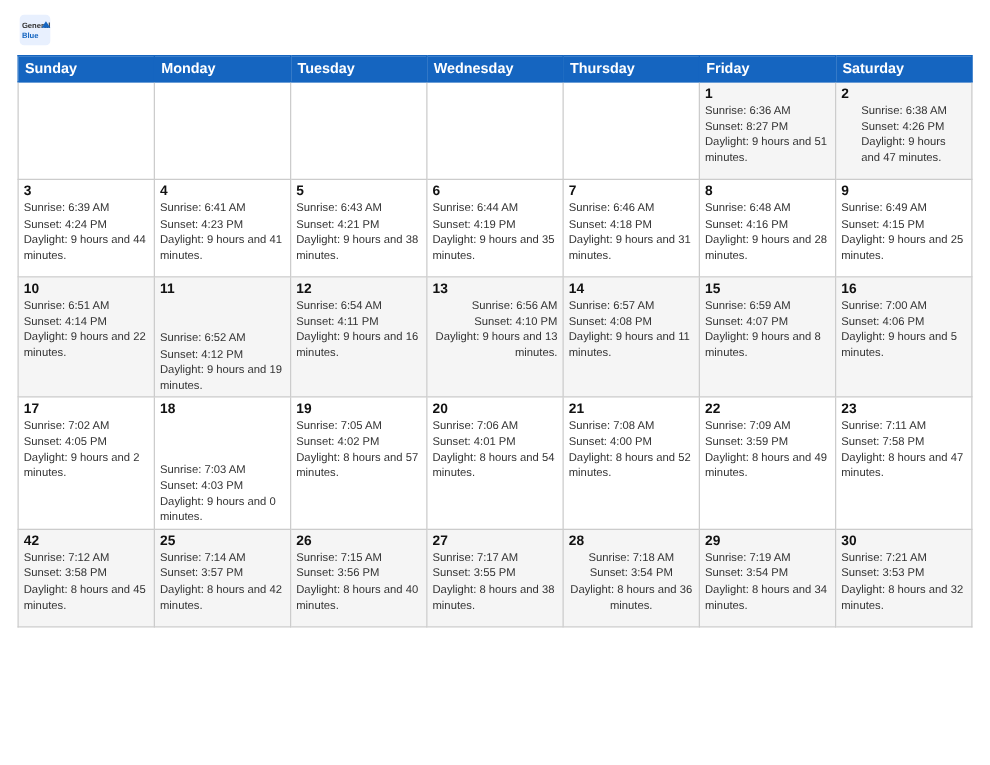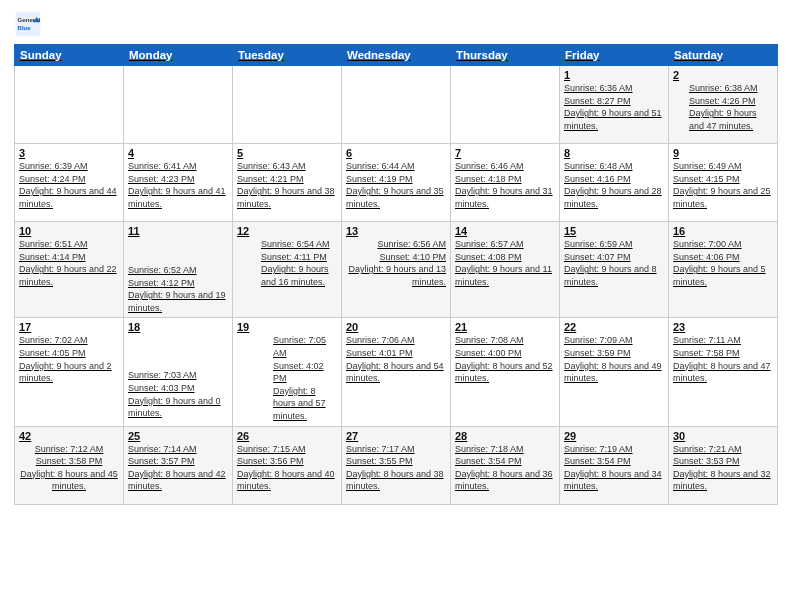--- a/index.html
+++ b/index.html
@@ -7,21 +7,20 @@
       font-family: Arial, sans-serif;
       background: #fff;
       width: 792px;
       height: 612px;
       overflow: hidden;
     }
     .page {
       width: 792px;
       height: 520px;
       padding: 10px 14px 10px 14px;
-      text-decoration: underline;
     }
     .header {
       display: flex;
       justify-content: space-between;
       align-items: flex-start;
       margin-bottom: 6px;
     }
     .logo {
       display: flex;
       align-items: center;
@@ -199,21 +198,21 @@
 Daylight: 9 hours and 22 minutes.</div>
           </td>
           <td>
             <span class="day-number">11</span>
             <div class="day-info" style="white-space: pre-line; margin-top: 27px;">Sunrise: 6:52 AM
 Sunset: 4:12 PM
 Daylight: 9 hours and 19 minutes.</div>
           </td>
           <td>
             <span class="day-number">12</span>
-            <div class="day-info" style="white-space: pre-line; margin-left: 24px;">Sunrise: 6:54 AM
+            <div class="day-info" style="white-space: pre-line;">Sunrise: 6:54 AM
 Sunset: 4:11 PM
 Daylight: 9 hours and 16 minutes.</div>
           </td>
           <td>
             <span class="day-number">13</span>
             <div class="day-info" style="white-space: pre-line; text-align: right;">Sunrise: 6:56 AM
 Sunset: 4:10 PM
 Daylight: 9 hours and 13 minutes.</div>
           </td>
           <td>
@@ -243,21 +242,21 @@
 Daylight: 9 hours and 2 minutes.</div>
           </td>
           <td>
             <span class="day-number">18</span>
             <div class="day-info" style="white-space: pre-line; margin-top: 36px;">Sunrise: 7:03 AM
 Sunset: 4:03 PM
 Daylight: 9 hours and 0 minutes.</div>
           </td>
           <td>
             <span class="day-number">19</span>
-            <div class="day-info" style="white-space: pre-line; margin-left: 36px;">Sunrise: 7:05 AM
+            <div class="day-info" style="white-space: pre-line;">Sunrise: 7:05 AM
 Sunset: 4:02 PM
 Daylight: 8 hours and 57 minutes.</div>
           </td>
           <td>
             <span class="day-number">20</span>
             <div class="day-info" style="white-space: pre-line;">Sunrise: 7:06 AM
 Sunset: 4:01 PM
 Daylight: 8 hours and 54 minutes.</div>
           </td>
           <td>
@@ -275,21 +274,21 @@
           <td>
             <span class="day-number">23</span>
             <div class="day-info" style="white-space: pre-line;">Sunrise: 7:11 AM
 Sunset: 7:58 PM
 Daylight: 8 hours and 47 minutes.</div>
           </td>
         </tr>
         <tr>
           <td>
             <span class="day-number">42</span>
-            <div class="day-info" style="white-space: pre-line; text-align: center;">Sunrise: 7:12 AM
+            <div class="day-info" style="white-space: pre-line;">Sunrise: 7:12 AM
 Sunset: 3:58 PM
 Daylight: 8 hours and 45 minutes.</div>
           </td>
           <td>
             <span class="day-number">25</span>
             <div class="day-info" style="white-space: pre-line;">Sunrise: 7:14 AM
 Sunset: 3:57 PM
 Daylight: 8 hours and 42 minutes.</div>
           </td>
           <td>
@@ -299,21 +298,21 @@
 Daylight: 8 hours and 40 minutes.</div>
           </td>
           <td>
             <span class="day-number">27</span>
             <div class="day-info" style="white-space: pre-line;">Sunrise: 7:17 AM
 Sunset: 3:55 PM
 Daylight: 8 hours and 38 minutes.</div>
           </td>
           <td>
             <span class="day-number">28</span>
-            <div class="day-info" style="white-space: pre-line;">Sunrise: 7:18 AM
+            <div class="day-info" style="white-space: pre-line; text-align: center;">Sunrise: 7:18 AM
 Sunset: 3:54 PM
 Daylight: 8 hours and 36 minutes.</div>
           </td>
           <td>
             <span class="day-number">29</span>
             <div class="day-info" style="white-space: pre-line;">Sunrise: 7:19 AM
 Sunset: 3:54 PM
 Daylight: 8 hours and 34 minutes.</div>
           </td>
           <td>

